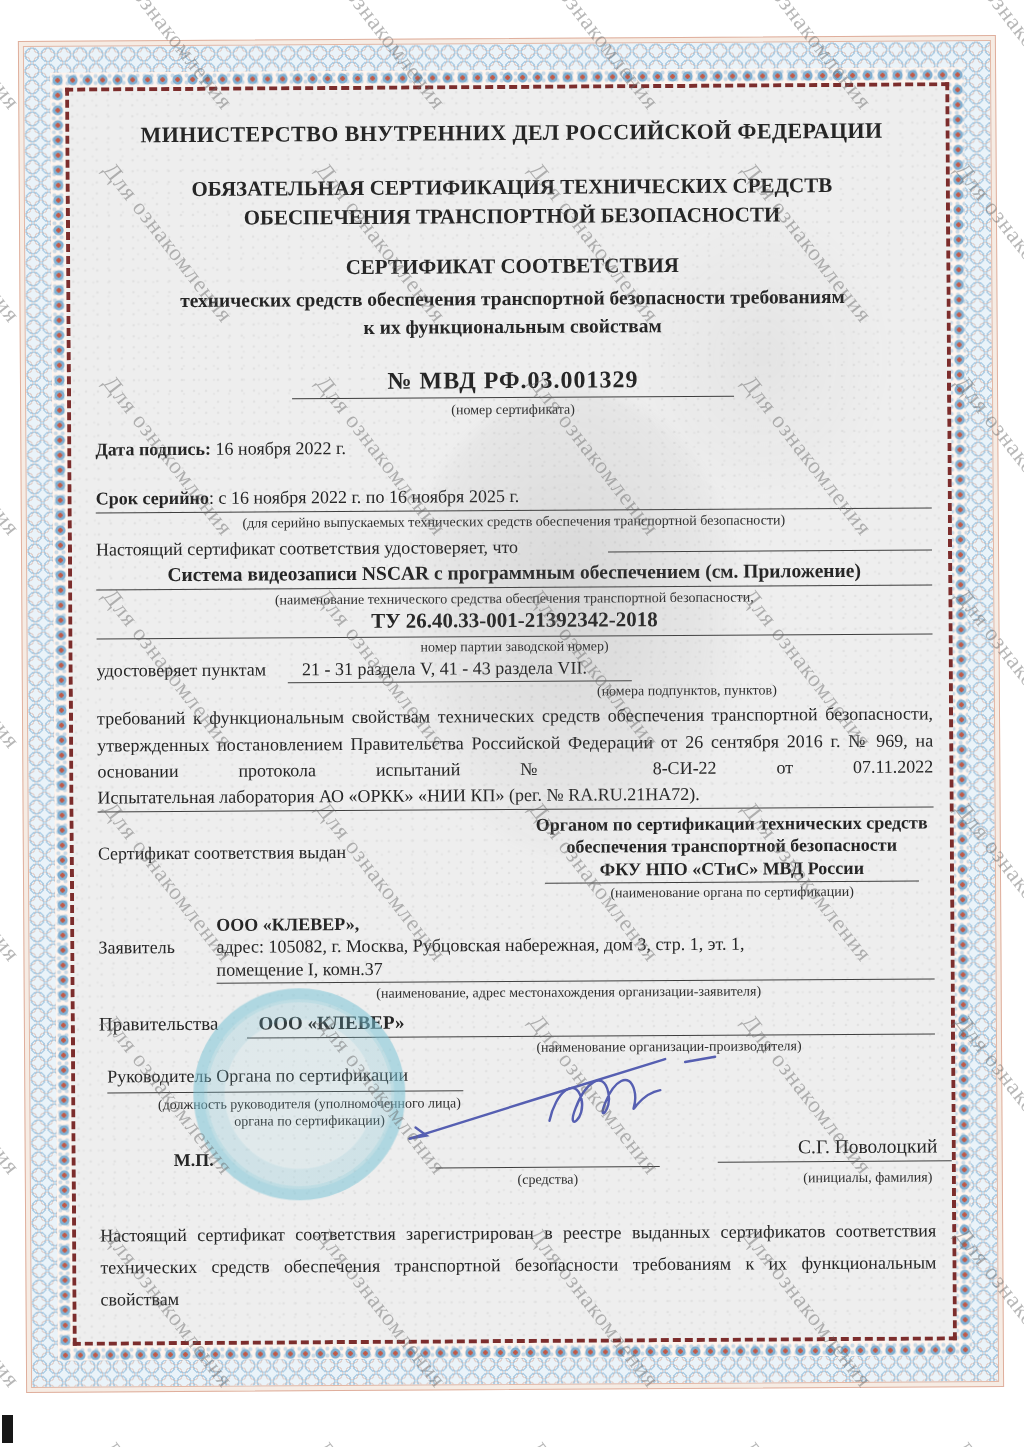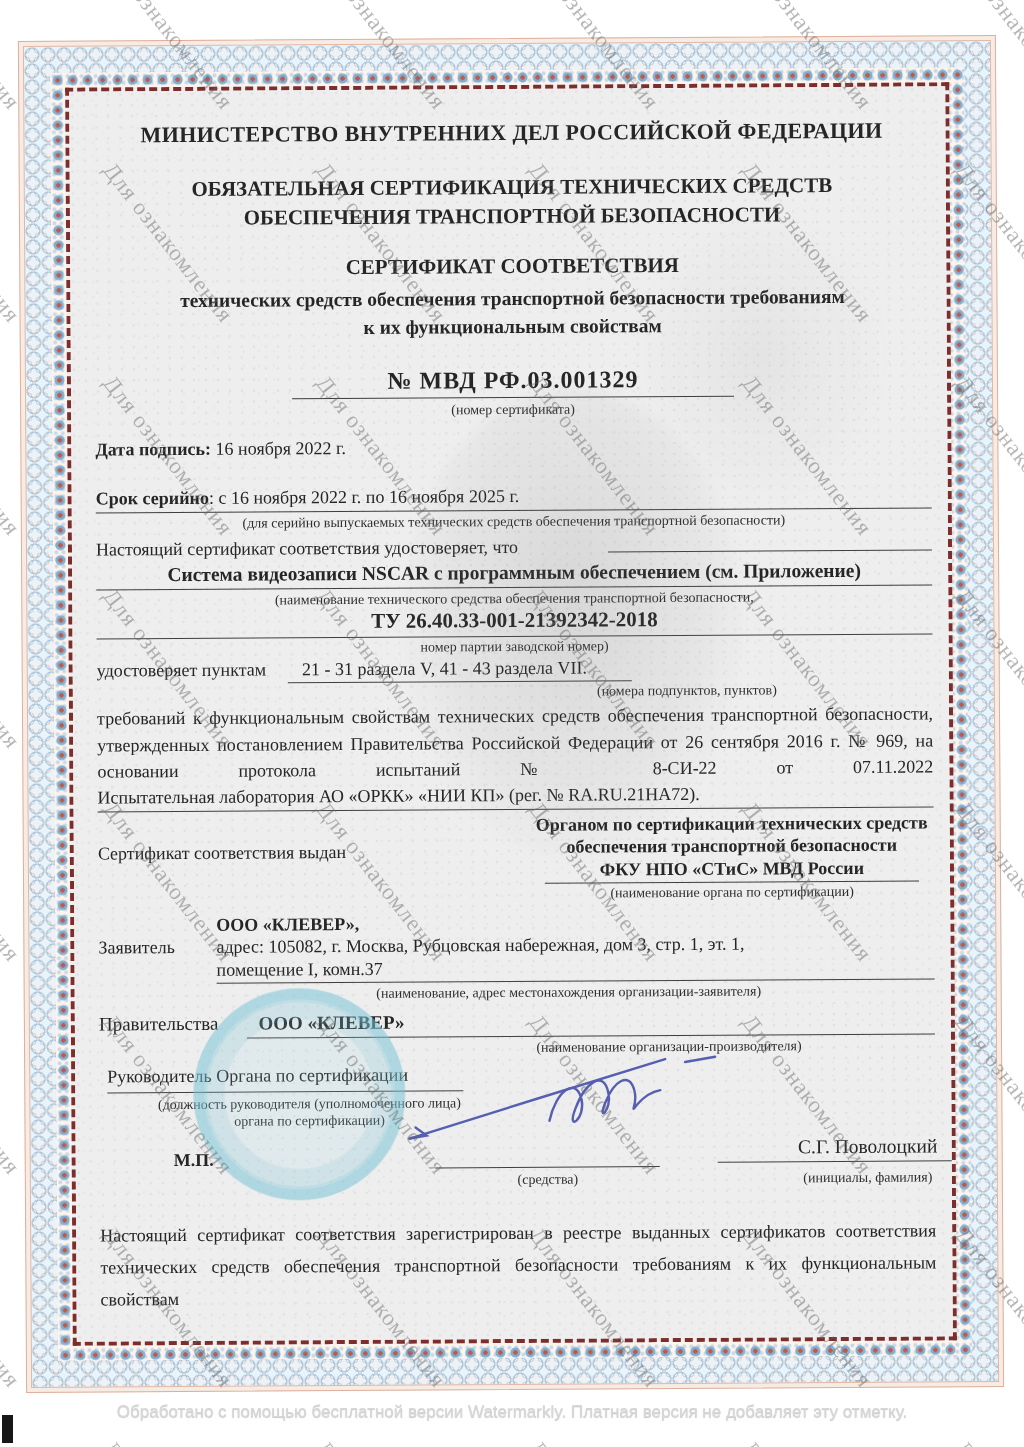--- a/index.html
+++ b/index.html
@@ -261,16 +261,15 @@
       <span class="wm" style="left: 757px; top: 1223px;">Для ознакомления</span>
       <span class="wm" style="left: 970px; top: 1223px;">Для ознакомления</span>
       <span class="wm" style="left: -95px; top: 1436px;">Для ознакомления</span>
       <span class="wm" style="left: 118px; top: 1436px;">Для ознакомления</span>
       <span class="wm" style="left: 331px; top: 1436px;">Для ознакомления</span>
       <span class="wm" style="left: 544px; top: 1436px;">Для ознакомления</span>
       <span class="wm" style="left: 757px; top: 1436px;">Для ознакомления</span>
       <span class="wm" style="left: 970px; top: 1436px;">Для ознакомления</span>
     </div>
 
-  <div class="footer-wm">Обработано с помощью бесплатной версии Watermarkly. Платная версия не добавляет эту отметку.</div>
   <div class="blackmark"></div>
 
 </div>
 
 </body></html>

